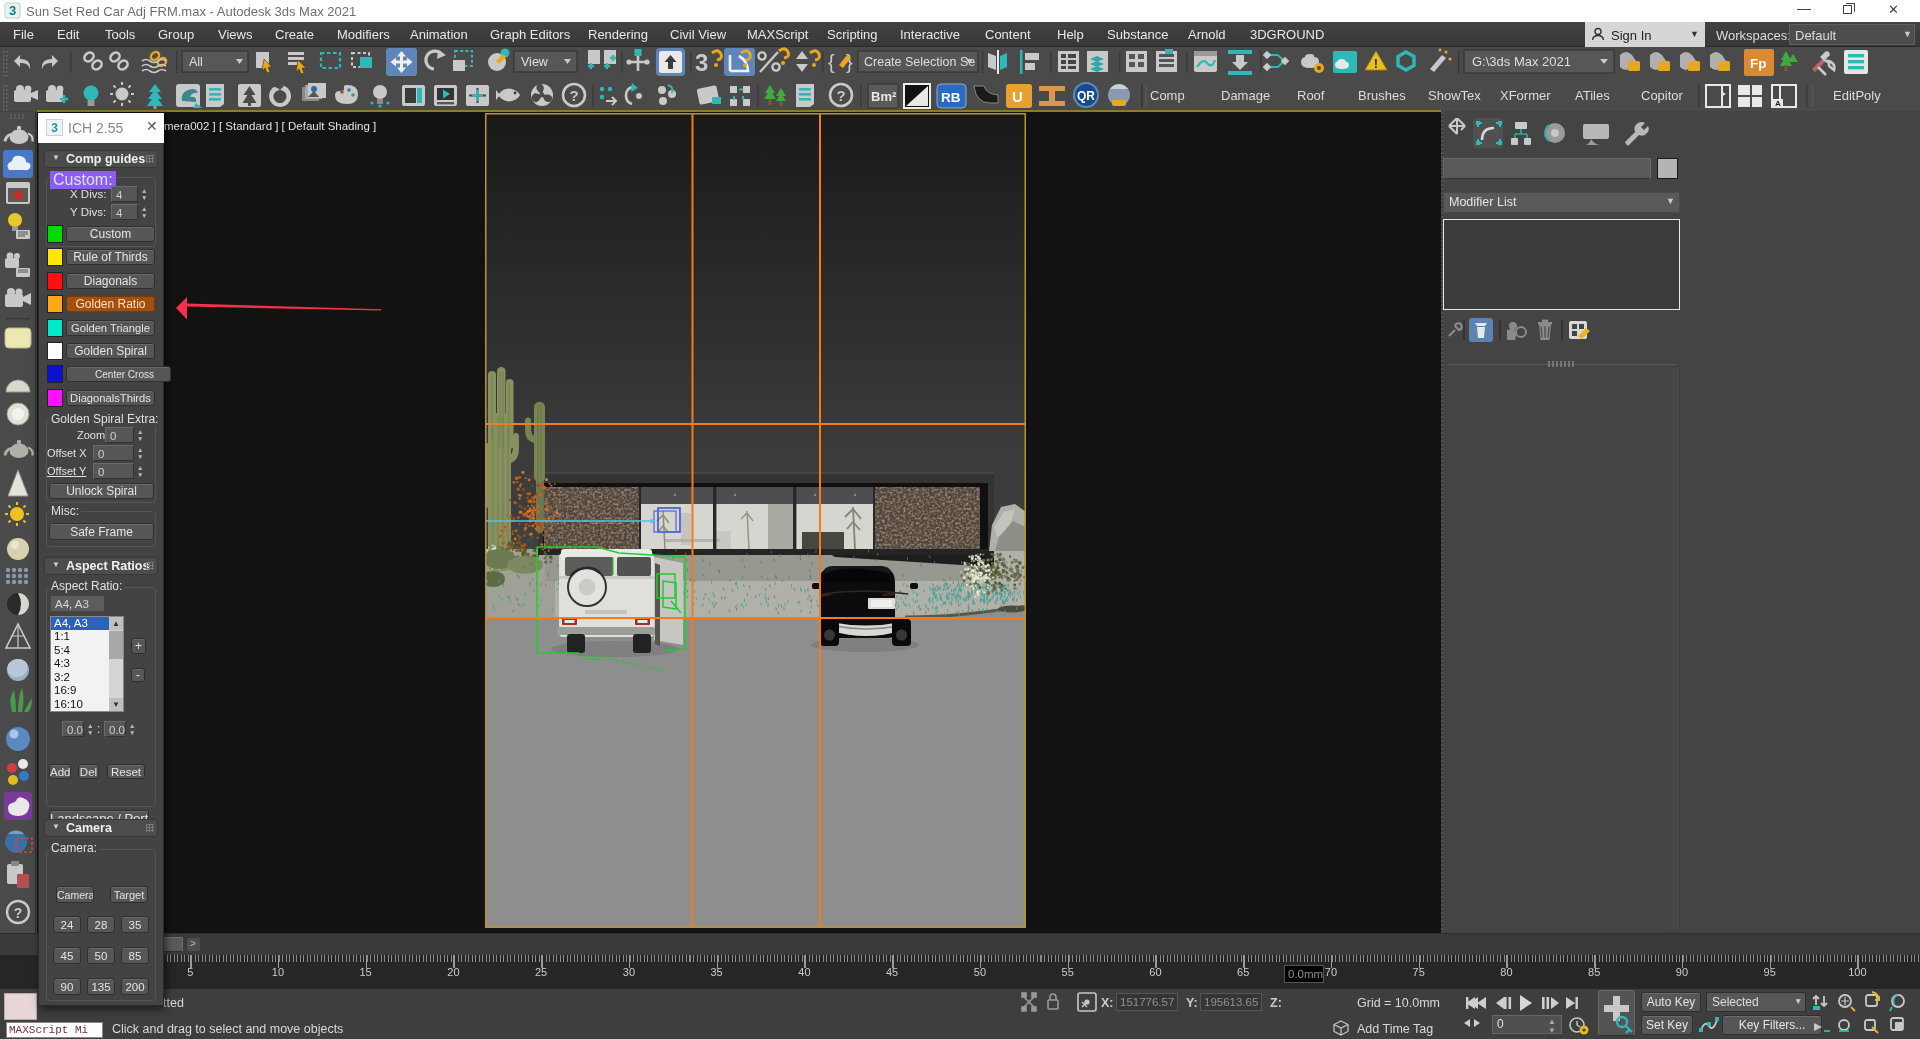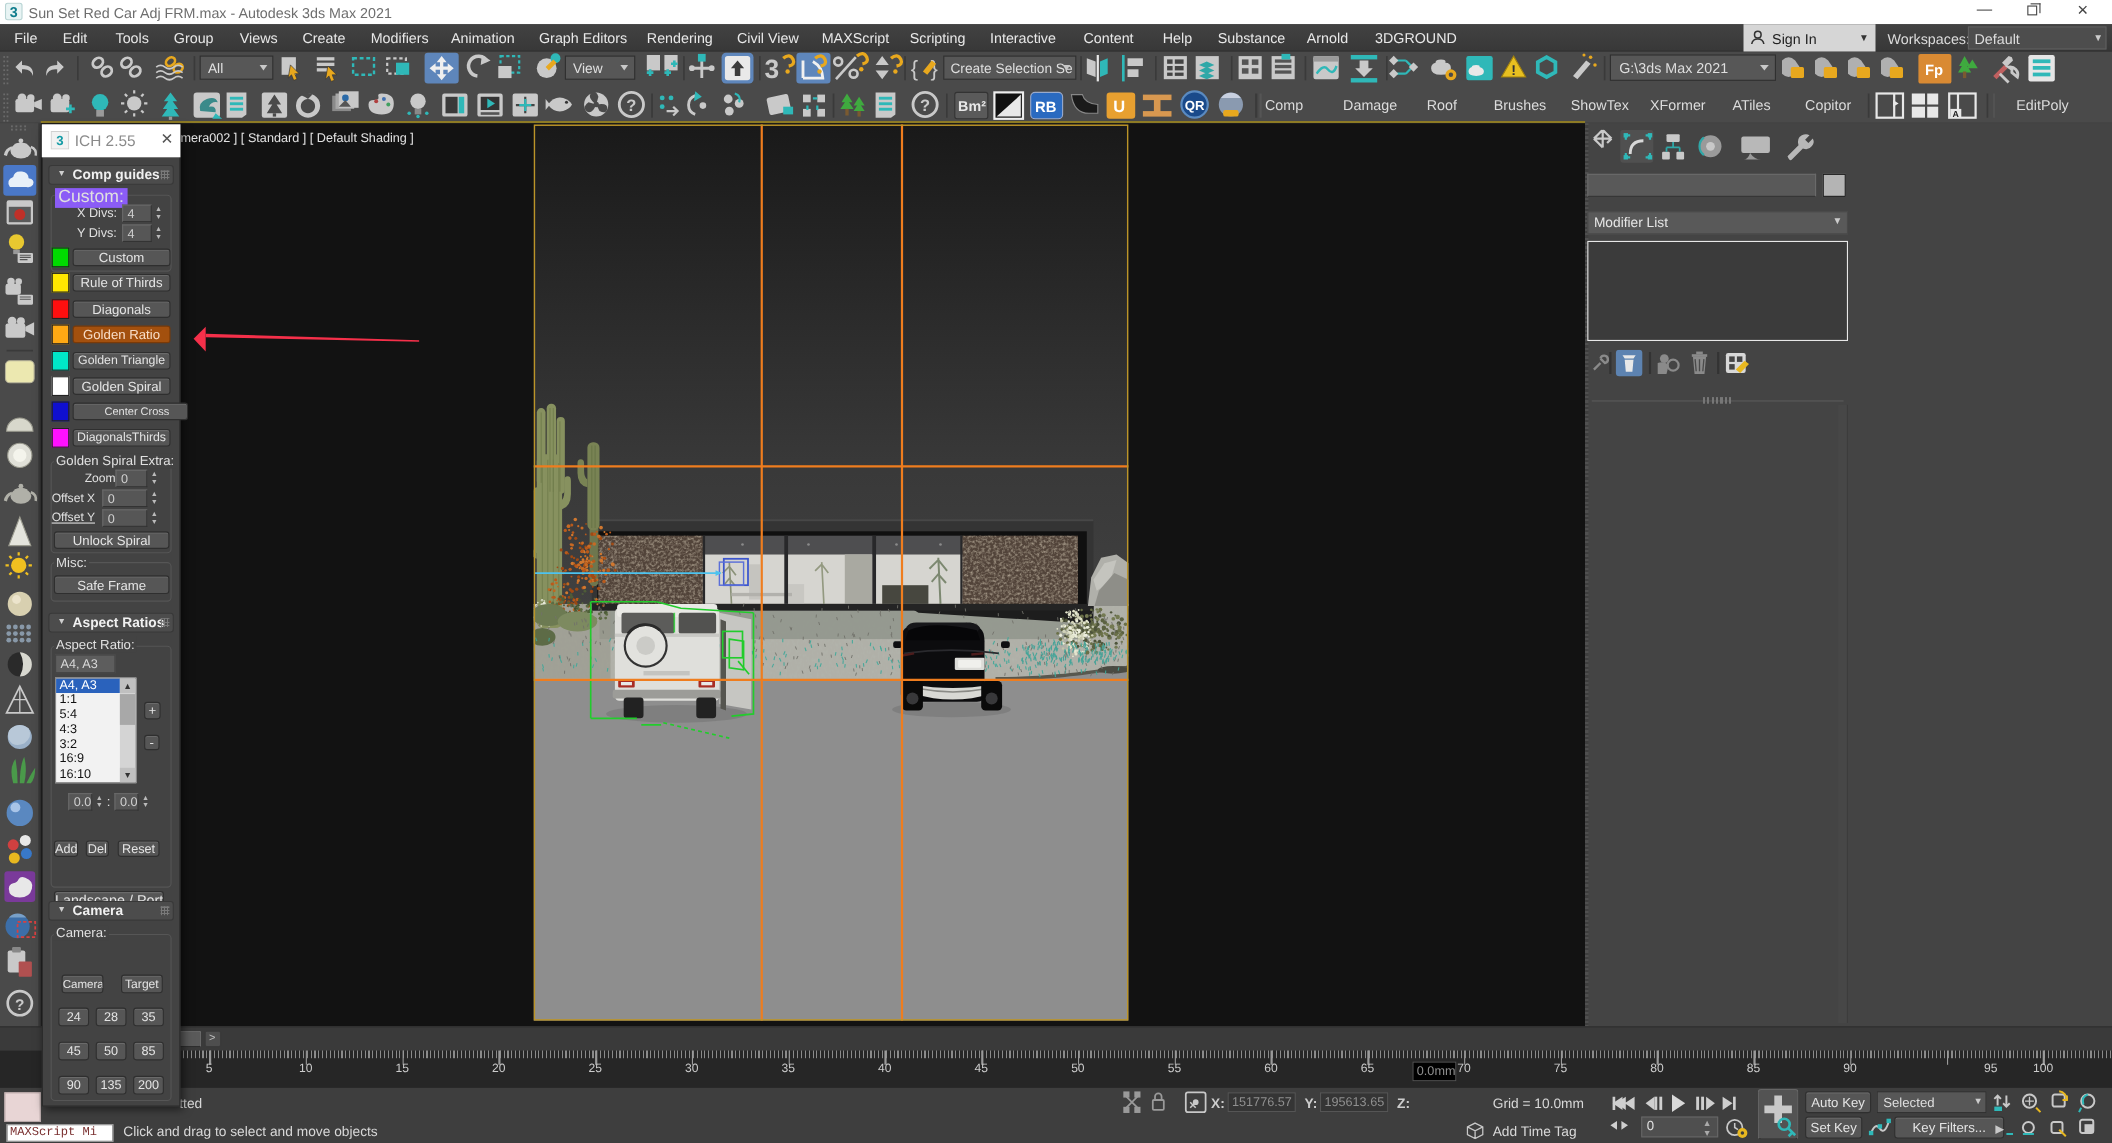--- a/index.html
+++ b/index.html
@@ -2181,21 +2181,21 @@
     <div class="t" style="left:1330.9px;top:966px;font-size:11px;color:#cccccc;transform:translateX(-50%);">70</div>
     <div class="abs" style="left:1418.7px;top:955px;width:1.5px;height:13px;background:#9a9a9a;"></div>
     <div class="t" style="left:1418.7px;top:966px;font-size:11px;color:#cccccc;transform:translateX(-50%);">75</div>
     <div class="abs" style="left:1506.4px;top:955px;width:1.5px;height:13px;background:#9a9a9a;"></div>
     <div class="t" style="left:1506.4px;top:966px;font-size:11px;color:#cccccc;transform:translateX(-50%);">80</div>
     <div class="abs" style="left:1594.2px;top:955px;width:1.5px;height:13px;background:#9a9a9a;"></div>
     <div class="t" style="left:1594.2px;top:966px;font-size:11px;color:#cccccc;transform:translateX(-50%);">85</div>
     <div class="abs" style="left:1681.9px;top:955px;width:1.5px;height:13px;background:#9a9a9a;"></div>
     <div class="t" style="left:1681.9px;top:966px;font-size:11px;color:#cccccc;transform:translateX(-50%);">90</div>
     <div class="abs" style="left:1769.7px;top:955px;width:1.5px;height:13px;background:#9a9a9a;"></div>
-    <div class="t" style="left:1769.7px;top:966px;font-size:11px;color:#cccccc;transform:translateX(-50%);margin-left:40px;">95</div>
+    <div class="t" style="left:1769.7px;top:966px;font-size:11px;color:#cccccc;transform:translateX(-50%);">95</div>
     <div class="abs" style="left:1857.4px;top:955px;width:1.5px;height:13px;background:#9a9a9a;"></div>
     <div class="t" style="left:1857.4px;top:966px;font-size:11px;color:#cccccc;transform:translateX(-50%);">100</div>
 <div class="abs" style="left:0;top:989px;width:1920px;height:50px;background:#3e3e3e;"></div>
 <div class="t" style="left:163px;top:996px;font-size:12.5px;color:#d8d8d8;">tted</div>
 <div class="t" style="left:112px;top:1022px;font-size:12.5px;color:#d8d8d8;">Click and drag to select and move objects</div>
 <div class="abs" style="left:4px;top:993px;width:33px;height:27px;background:#e8d5d5;border:1px solid #b8a8a8;"></div>
 <div class="abs" style="left:6px;top:1022px;width:97px;height:16px;background:#ffffff;border:1px solid #888;"></div>
 <div class="t" style="left:9px;top:1024px;font-size:11px;color:#7a3030;font-family:'Liberation Mono',monospace;">MAXScript Mi</div>
 <svg class="abs" style="left:1020px;top:991px" width="80" height="22" viewBox="0 0 80 22">
 <g stroke="#9a9a9a" stroke-width="1.6" fill="none">

